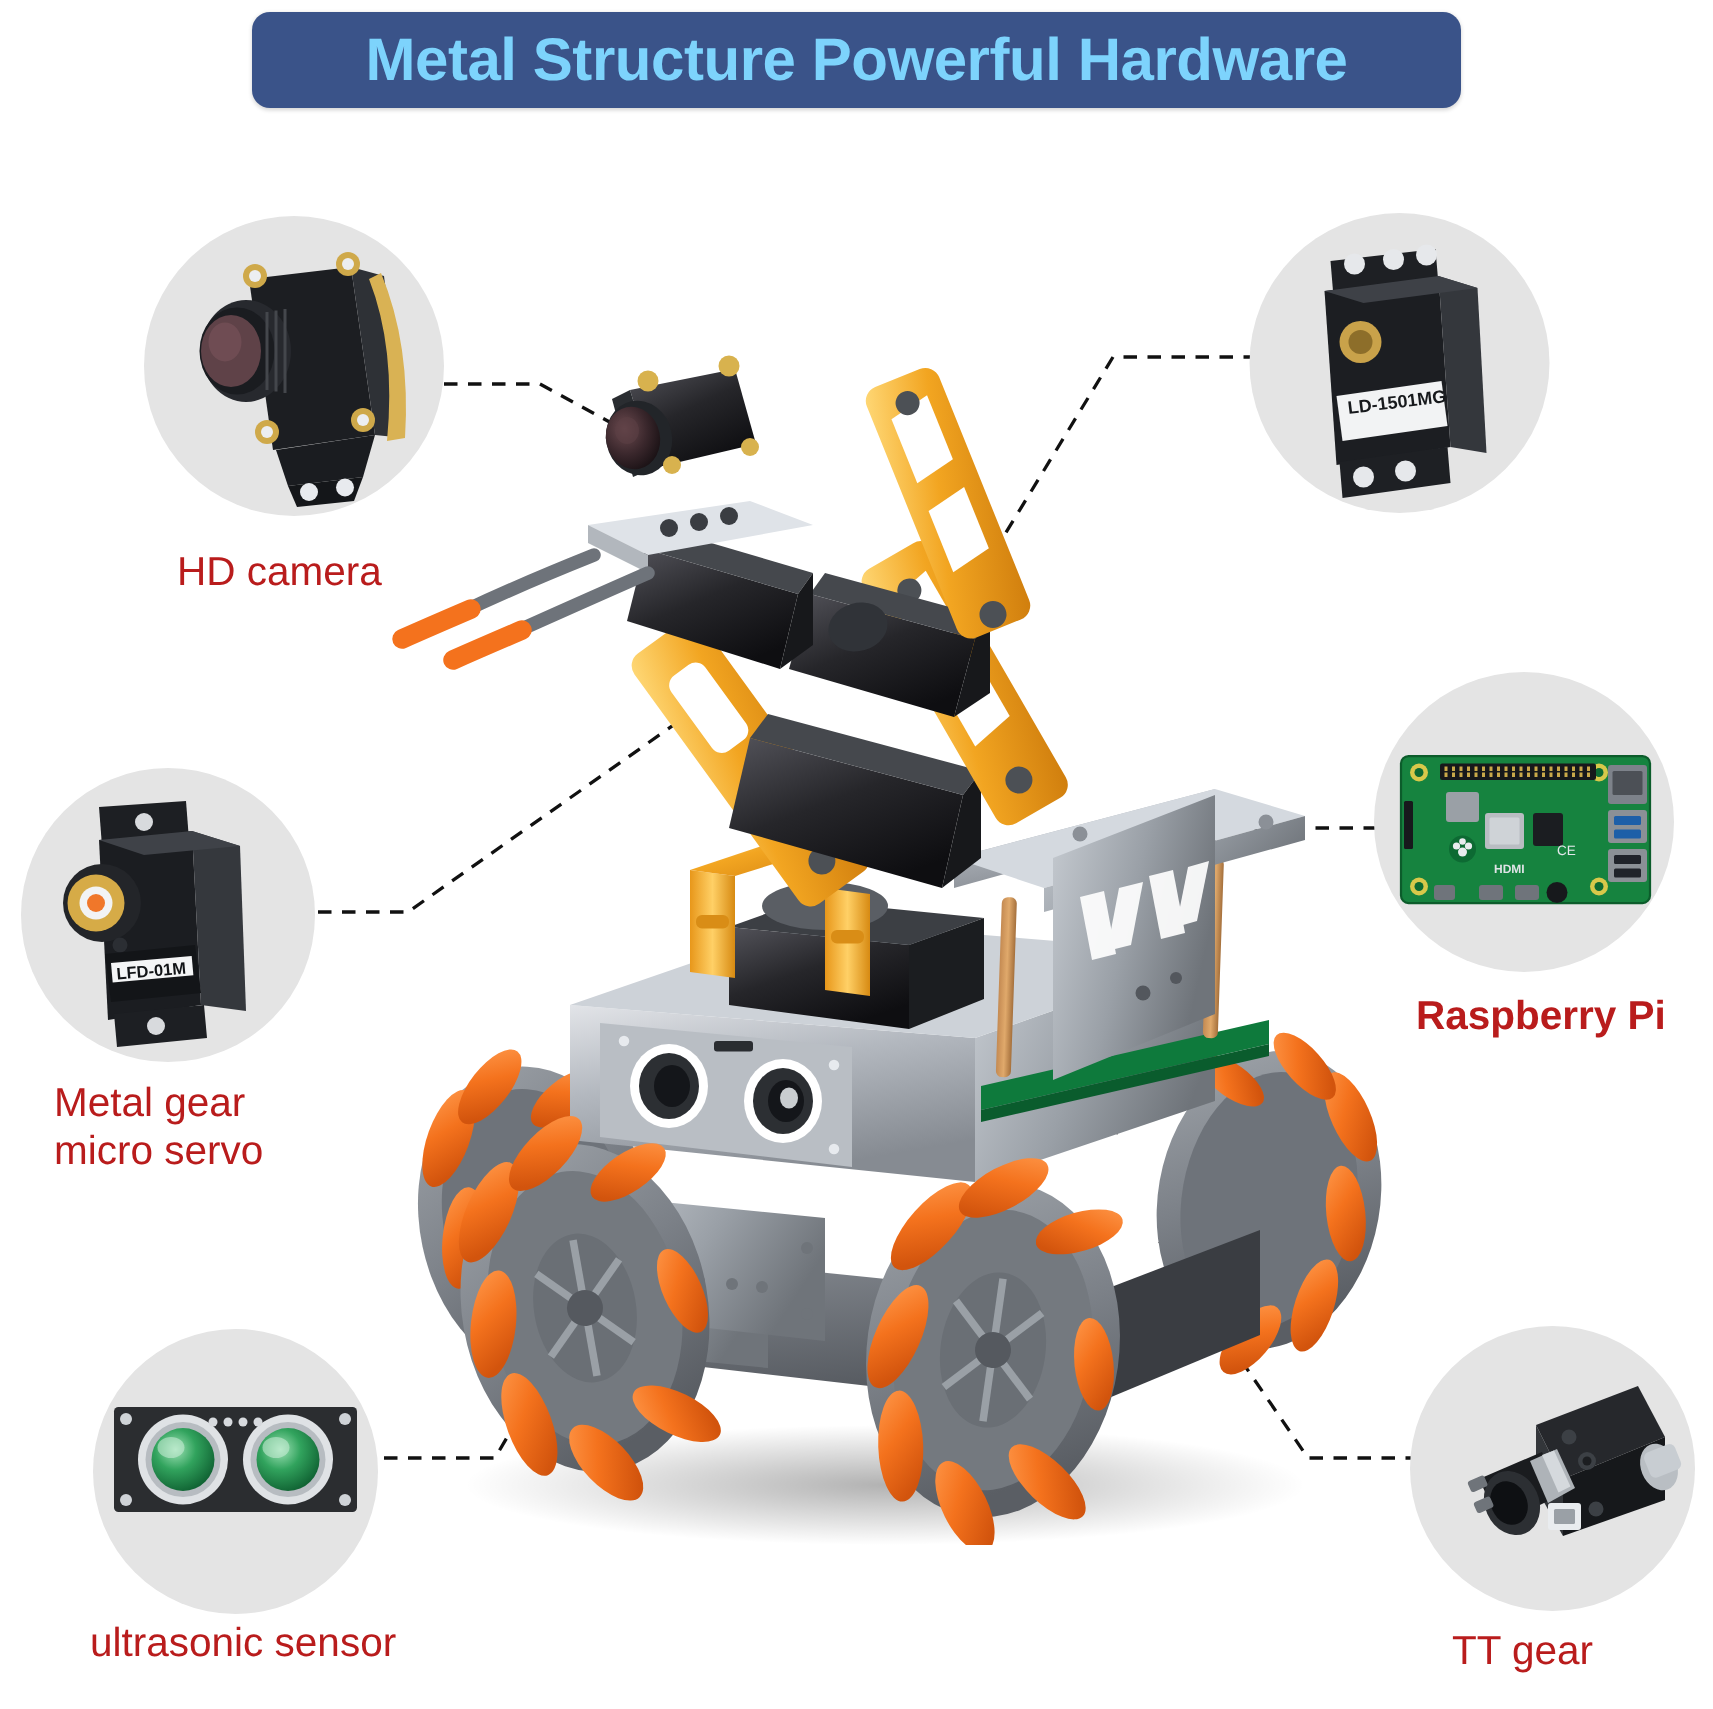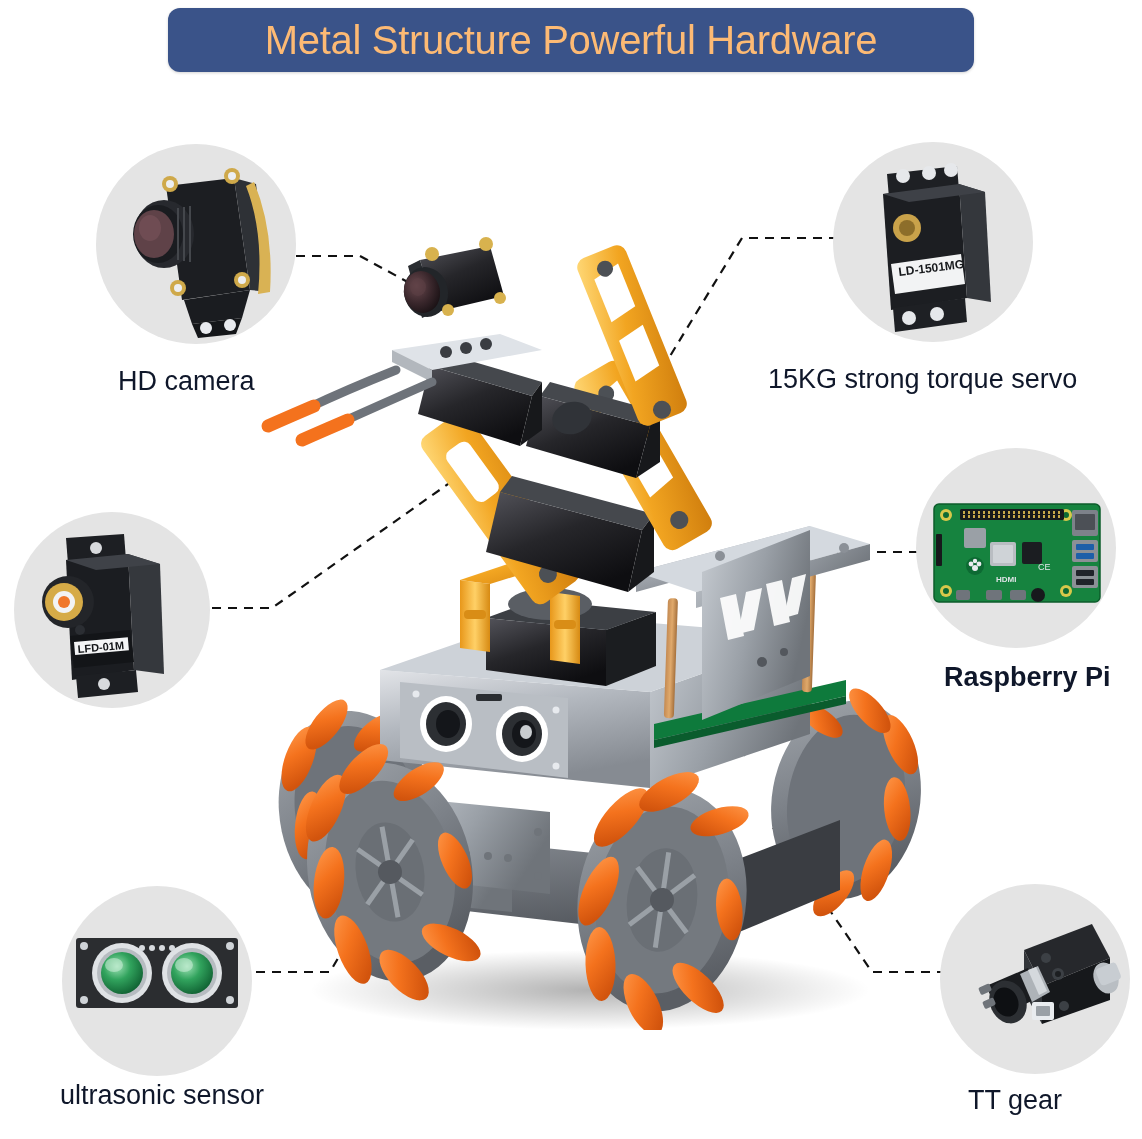--- a/index.html
+++ b/index.html
@@ -14,40 +14,40 @@
   
   .title-banner {
     position: absolute; left: 168px; top: 8px;
     width: 806px; height: 64px;
     background: #3a5389;
     border-radius: 12px;
     display: flex; align-items: center; justify-content: center;
     box-shadow: 0 1px 3px rgba(0,0,0,.18);
   }
   .title-banner .title-text {
-    color: #fdba74;
+    color: #7dd3fc;
     font-size: 40px;
-    font-weight: normal;
+    font-weight: bold;
     letter-spacing: -0.3px;
     white-space: nowrap;
   }
 
   
   .bubble {
     position: absolute;
     border-radius: 50%;
     background: #e4e4e4;
     overflow: hidden;
   }
   .bubble .photo { position: absolute; inset: 0; }
 
   
   .callout-label {
     position: absolute;
-    color: #0f172a;
+    color: #b91c1c;
     font-size: 27px;
     line-height: 1.18;
     font-weight: 300;
     white-space: nowrap;
   }
   .callout-label.center { text-align: center; }
 
   
   .leaders { position: absolute; left: 0; top: 0; width: 1142px; height: 1139px; pointer-events: none; }
 
@@ -423,23 +423,20 @@
 
         <path d="M52 122 L122 112 L126 142 L56 152 Z" fill="#f2f3f4"></path>
         <text x="60" y="134" font-family="Liberation Sans, sans-serif" font-size="12" font-weight="bold" fill="#17191c" transform="rotate(-7 60 134)">LD-1501MG</text>
 
         <path d="M54 166 L126 156 L128 180 L56 190 Z" fill="#1e2024"></path>
         <circle cx="70" cy="176" r="7" fill="#e6e8eb"></circle>
         <circle cx="98" cy="172" r="7" fill="#e6e8eb"></circle>
       </g>
     </svg>
   </div>
-  <div class="callout-label" style="left:768px; top:364px;">
-    <div>15KG strong torque servo</div>
-  </div>
 
   <div class="bubble" style="left:14px; top:512px; width:196px; height:196px;">
     <svg class="photo" viewBox="0 0 196 196">
       <g transform="translate(4,0)">
 
         <path d="M48 26 L106 22 L108 48 L50 52 Z" fill="#1d1f23"></path>
         <circle cx="78" cy="36" r="6" fill="#d8dadd"></circle>
 
         <path d="M48 48 L110 42 L116 158 L54 168 Z" fill="#1b1d21"></path>
         <path d="M110 42 L142 52 L146 162 L116 158 Z" fill="#35383d"></path>
@@ -452,20 +449,24 @@
         <circle cx="62" cy="118" r="5" fill="#2b2e33"></circle>
 
         <path d="M52 124 L112 118 L116 150 L56 156 Z" fill="#131518"></path>
         <rect x="56" y="130" width="54" height="13" fill="#f4f5f6" transform="rotate(-5 56 130)"></rect>
         <text x="60" y="141" font-family="Liberation Sans, sans-serif" font-size="11" font-weight="bold" fill="#121417" transform="rotate(-5 60 141)">LFD-01M</text>
 
         <path d="M58 164 L118 158 L120 180 L60 186 Z" fill="#1d1f23"></path>
         <circle cx="86" cy="172" r="6" fill="#d8dadd"></circle>
       </g>
     </svg>
+  </div>
+  <div class="callout-label" style="left:36px; top:720px;">
+    <div>Metal gear</div>
+    <div>micro servo</div>
   </div>
 
   <div class="bubble" style="left:916px; top:448px; width:200px; height:200px;">
     <svg class="photo" viewBox="0 0 200 200">
       <g transform="translate(18,56)">
         <rect x="0" y="0" width="166" height="98" rx="5" fill="#16833f"></rect>
         <rect x="0" y="0" width="166" height="98" rx="5" fill="none" stroke="#0c5c2b" stroke-width="1.5"></rect>
 
         <circle cx="12" cy="11" r="6" fill="#d8c84a"></circle>
           <circle cx="12" cy="11" r="3" fill="#0d6a33"></circle>

